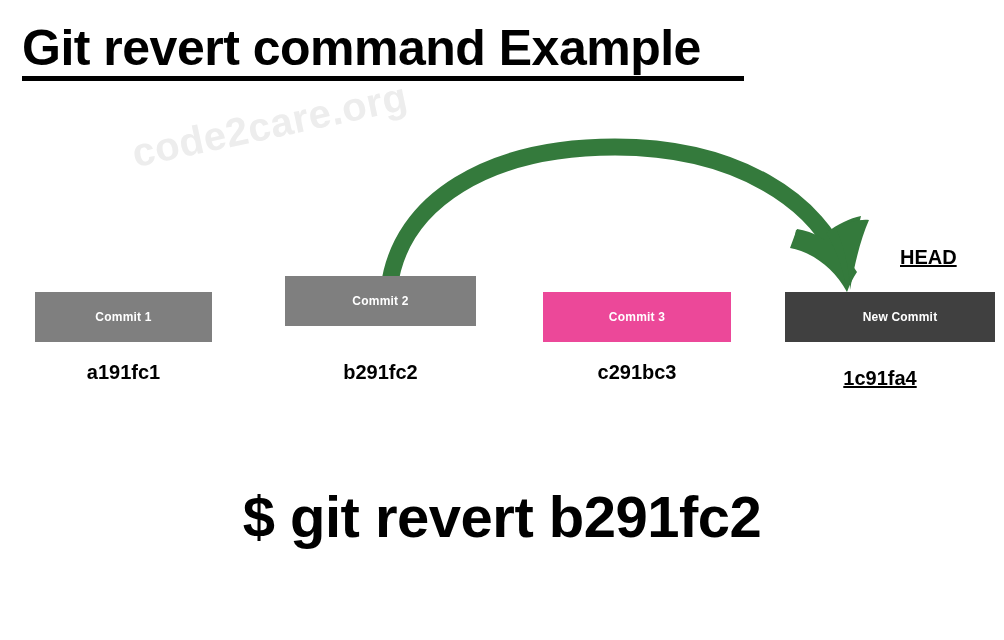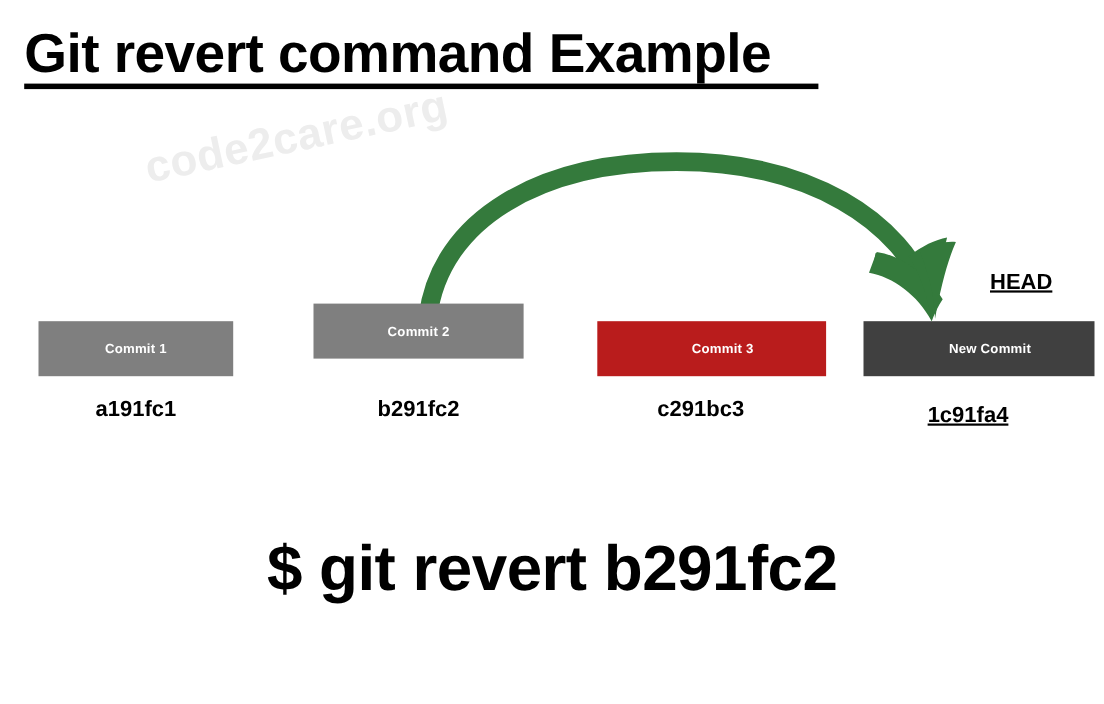--- a/index.html
+++ b/index.html
@@ -158,19 +158,19 @@
 </svg>
 
 <div id="head-label">HEAD</div>
 
 <div class="commit-box" id="commit-box-0" style="background:#7f7f7f;">Commit 1</div>
 <div class="commit-hash" id="commit-hash-0">a191fc1</div>
 
 <div class="commit-box" id="commit-box-1" style="background:#7f7f7f;">Commit 2</div>
 <div class="commit-hash" id="commit-hash-1">b291fc2</div>
 
-<div class="commit-box" id="commit-box-2" style="background:#b91c1c;padding-left:20px;">Commit 3</div>
+<div class="commit-box" id="commit-box-2" style="background:#ec4899;">Commit 3</div>
 <div class="commit-hash" id="commit-hash-2">c291bc3</div>
 
 <div class="commit-box" id="commit-box-3" style="background:#404040;padding-left:20px;">New Commit</div>
 <div class="commit-hash" id="commit-hash-3">1c91fa4</div>
 
 <div id="command-line">$ git revert b291fc2</div>
 
 </body></html>

